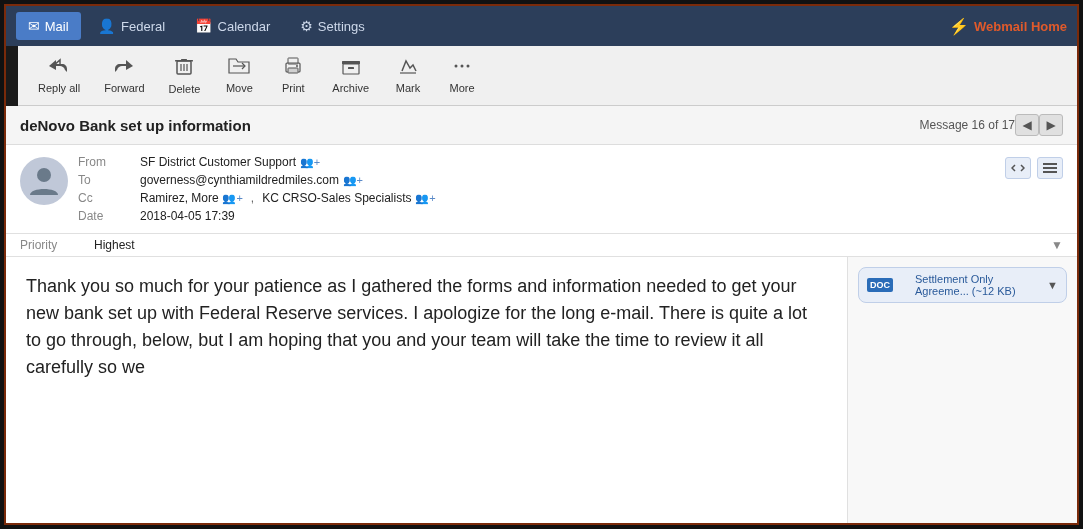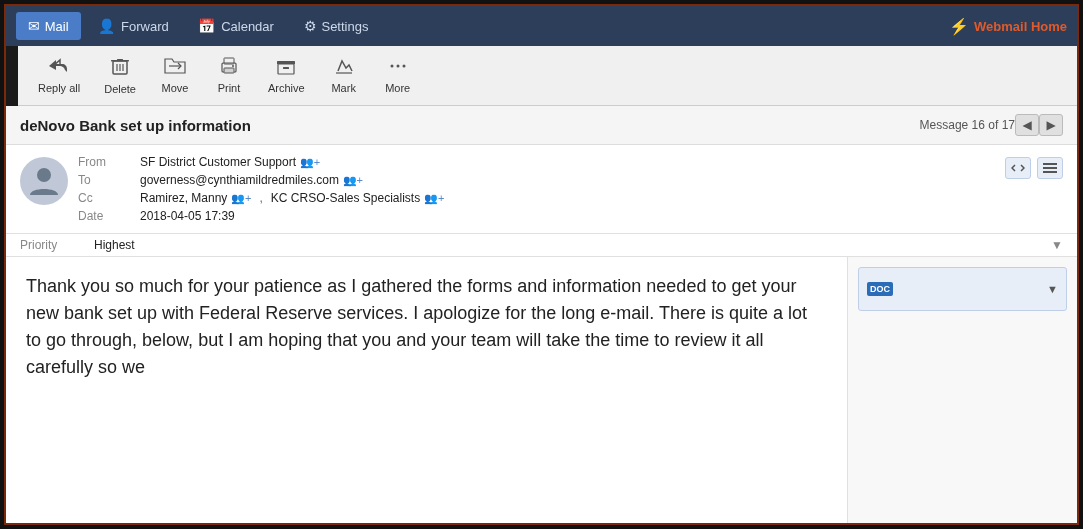--- a/index.html
+++ b/index.html
@@ -226,22 +226,22 @@
       padding: 10px;
       border-left: 1px solid #e0e0e0;
       background: #f8f8f8;
     }
     .attachment-item {
       display: flex;
       align-items: center;
       gap: 22px;
       background: #e8eef8;
       border: 1px solid #c0cfe8;
-      border-radius: 3px;
-      padding: 14px 8px;
+      border-radius: 8px;
+      padding: 5px 8px;
       font-size: 11px;
       color: #2a5a9a;
       cursor: pointer;
     }
     .doc-icon {
       background: #2a6cb8;
       color: white;
       font-size: 9px;
       font-weight: bold;
       padding: 2px 3px;
@@ -253,21 +253,21 @@
 
 <div class="outer">
 
   <div class="topnav">
     <div class="nav-item active">
       <span class="nav-icon">✉</span>
       <span>Mail</span>
     </div>
     <div class="nav-item">
       <span class="nav-icon">👤</span>
-      <span>Forward</span>
+      <span>Federal</span>
     </div>
     <div class="nav-item">
       <span class="nav-icon">📅</span>
       <span>Calendar</span>
     </div>
     <div class="nav-item">
       <span class="nav-icon">⚙</span>
       <span>Settings</span>
     </div>
     <div class="nav-brand">
@@ -278,20 +278,28 @@
 
   <div class="toolbar">
     <div class="toolbar-btn">
       <span class="tb-icon">
         <svg width="24" height="18" viewBox="0 0 24 18" fill="none">
           <path d="M2 9 L9 3 L9 7 L15 7 C18 7 20 9 20 12 L20 15 L18 13 C17 10 15 9 13 9 L9 9 L9 13 Z" fill="#555"></path>
           <path d="M6 9 L13 3 L13 7" fill="none" stroke="#555" stroke-width="1.5"></path>
         </svg>
       </span>
       <span>Reply all</span>
+    </div>
+    <div class="toolbar-btn">
+      <span class="tb-icon">
+        <svg width="22" height="18" viewBox="0 0 22 18" fill="#555">
+          <path d="M20 9 L13 3 L13 7 L7 7 C4 7 2 9 2 12 L2 15 L4 13 C5 10 7 9 9 9 L13 9 L13 13 Z"></path>
+        </svg>
+      </span>
+      <span>Forward</span>
     </div>
     <div class="toolbar-btn">
       <span class="tb-icon">
         <svg width="18" height="20" viewBox="0 0 18 20" fill="#555">
           <rect x="2" y="5" width="14" height="13" rx="1" stroke="#555" stroke-width="1.5" fill="none"></rect>
           <rect x="6" y="3" width="6" height="2" rx="0.5" fill="#555"></rect>
           <rect x="0" y="4" width="18" height="1.5" rx="0.5" fill="#555"></rect>
           <line x1="6" y1="8" x2="6" y2="15" stroke="#555" stroke-width="1.2"></line>
           <line x1="9" y1="8" x2="9" y2="15" stroke="#555" stroke-width="1.2"></line>
           <line x1="12" y1="8" x2="12" y2="15" stroke="#555" stroke-width="1.2"></line>
@@ -380,21 +388,21 @@
         <div class="meta-row">
           <span class="meta-label">To</span>
           <span class="meta-value">
             <span>governess@cynthiamildredmiles.com</span>
             <span class="person-icon">👥+</span>
           </span>
         </div>
         <div class="meta-row">
           <span class="meta-label">Cc</span>
           <span class="meta-value">
-            <span>Ramirez, Manny</span>
+            <span>Ramirez, More</span>
             <span class="person-icon">👥+</span>
             <span style="margin: 0 4px; color:#666;">,</span>
             <span>KC CRSO-Sales Specialists</span>
             <span class="person-icon">👥+</span>
           </span>
         </div>
         <div class="meta-row">
           <span class="meta-label">Date</span>
           <span class="meta-value">2018-04-05 17:39</span>
         </div>
@@ -422,18 +430,19 @@
       <span class="priority-chevron">▼</span>
     </div>
 
     <div class="email-body-area">
       <div class="email-body-text">
         <div>Thank you so much for your patience as I gathered the forms and information needed to get your new bank set up with Federal Reserve services.  I apologize for the long e-mail. There is quite a lot to go through, below, but I am hoping that you and your team will take the time to review it all carefully so we</div>
       </div>
       <div class="attachment-panel">
         <div class="attachment-item">
           <span class="doc-icon">DOC</span>
+          <span>Settlement Only Agreeme... (~12 KB)</span>
           <span style="margin-left:auto; color:#555;">▼</span>
         </div>
       </div>
     </div>
   </div>
 </div>
 
 </body></html>

